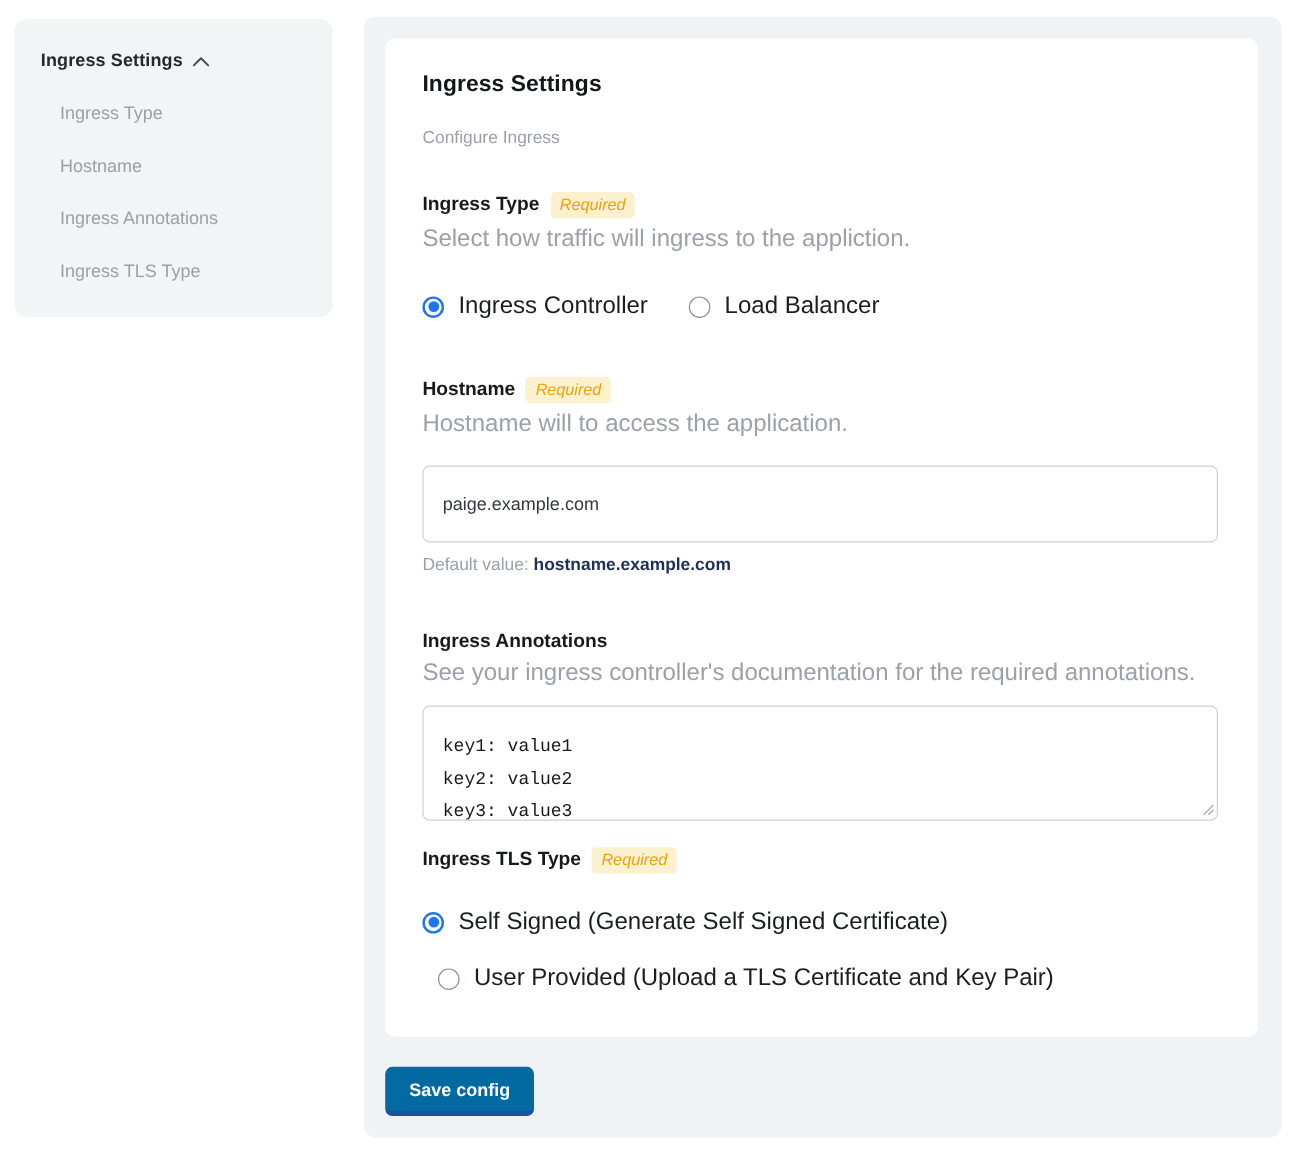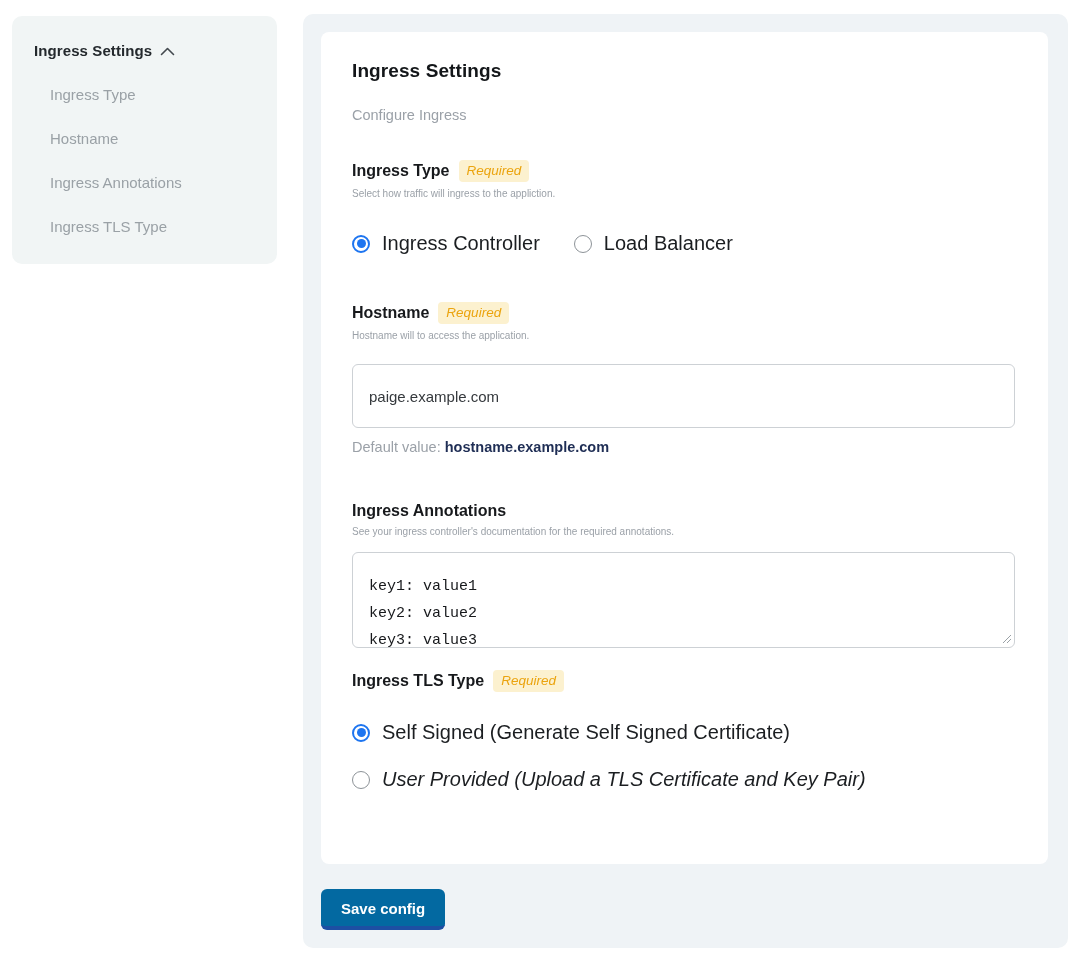--- a/index.html
+++ b/index.html
@@ -74,21 +74,21 @@
     margin-left: 9px;
     background: #fcf1cf;
     color: #eba40f;
     font-size: 13.5px;
     padding: 3px 8px 4px;
     border-radius: 4px;
     font-style: italic;
   }
   .section-desc {
     margin-top: 6px;
-    font-size: 10px; color: #9ba1a8;
+    font-size: 20px; color: #9ba1a8;
   }
 
   
   .radio-row { display: flex; align-items: center; margin-top: 33px; }
   .radio-option {
     display: flex; align-items: center; gap: 12px;
     cursor: pointer;
   }
   .radio-option + .radio-option { margin-left: 34px; }
   .radio-circle {
@@ -102,21 +102,21 @@
     border: 2px solid #1e75f0;
   }
   .radio-circle.selected::after {
     content: "";
     width: 9px; height: 9px; border-radius: 50%;
     background: #1e75f0;
   }
   .radio-label { font-size: 20px; color: #1b1e21; }
 
   .radio-stack { margin-top: 29px; }
-  .radio-stack .radio-option + .radio-option { margin-left: 0; margin-top: 24px; font-style: italic; }
+  .radio-stack .radio-option + .radio-option { margin-left: 13px; margin-top: 24px; }
 
   
   .text-input {
     margin-top: 23px;
     width: 100%;
     height: 64px;
     border: 1px solid #cdd1d5;
     border-radius: 6px;
     padding: 0 16px;
     font-size: 15px;

